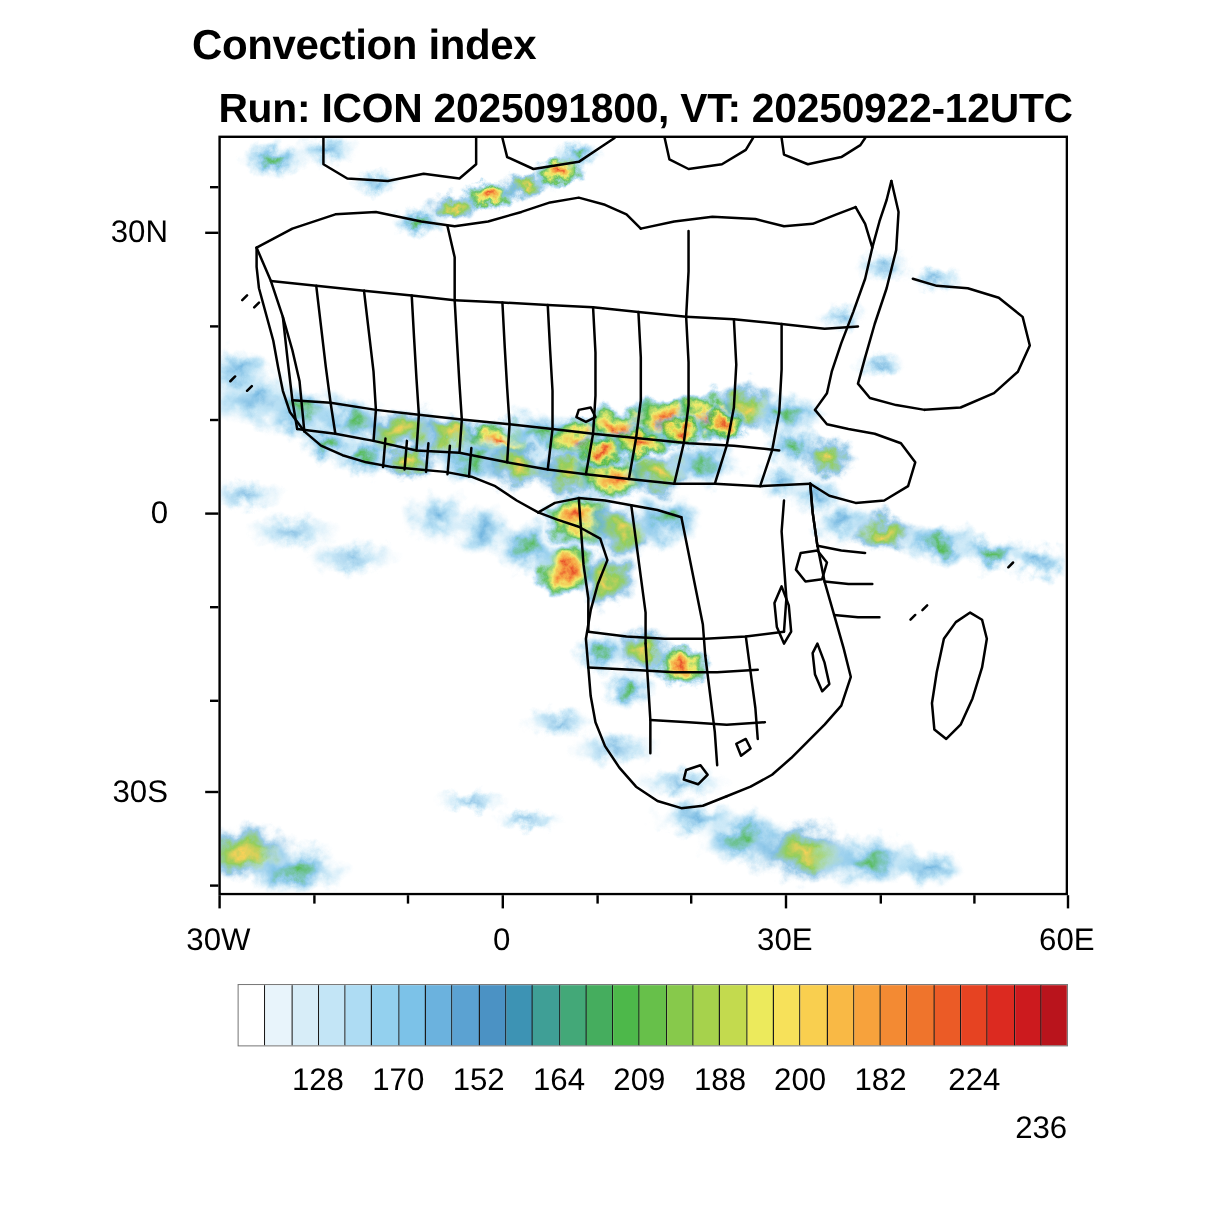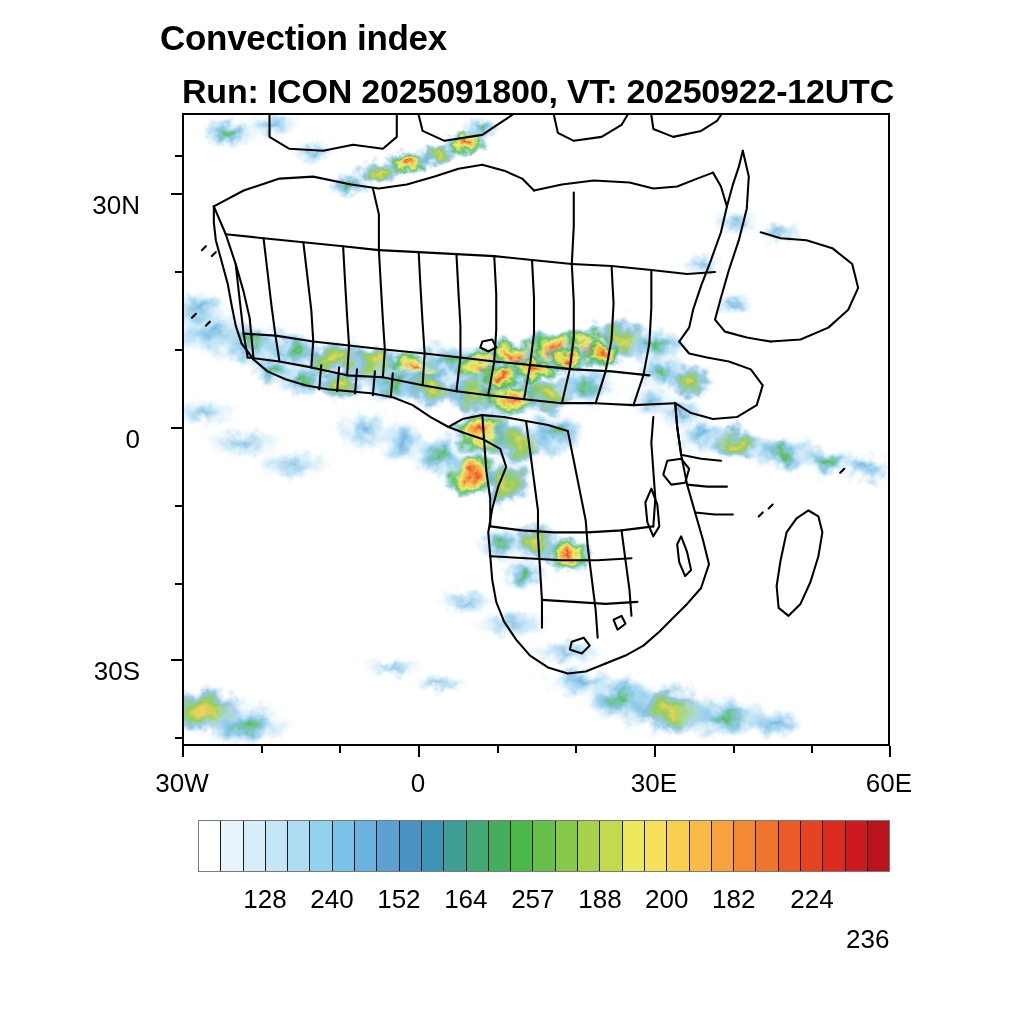--- a/index.html
+++ b/index.html
@@ -18,21 +18,21 @@
   #mapsvg{position:absolute;left:0;top:0;width:100%;height:100%;display:block;}
 
   
   .tick{position:absolute;background:#000;}
   .ytick{width:11px;height:2px;left:171px;}
   .ytick.minor{width:7px;left:175px;}
   .xtick{height:11px;width:2px;top:746px;}
   .xtick.minor{height:7px;}
 
   .ylabel{position:absolute;right:initial;font-size:26px;font-weight:normal;
-          text-align:right;width:120px;left:20px;margin-top:12px;}
+          text-align:right;width:120px;left:20px;}
   .xlabel{position:absolute;font-size:26px;text-align:center;width:140px;top:768px;}
 
   
   #cbar{position:absolute;left:198px;top:820px;width:692px;height:52px;
         display:flex;border:1px solid #7a7a7a;box-sizing:border-box;background:#fff;}
   #cbar div{flex:1 1 0;height:100%;border-right:1px solid #1a1a1a;box-sizing:border-box;}
   #cbar div:last-child{border-right:none;}
   .cblabel{position:absolute;top:884px;font-size:26px;text-align:center;width:90px;}
 </style>
 </head>
@@ -371,22 +371,22 @@
     <div style="background: rgb(243, 138, 51);"></div>
     <div style="background: rgb(239, 116, 44);"></div>
     <div style="background: rgb(235, 91, 38);"></div>
     <div style="background: rgb(230, 67, 34);"></div>
     <div style="background: rgb(220, 42, 32);"></div>
     <div style="background: rgb(204, 26, 30);"></div>
     <div style="background: rgb(185, 20, 28);"></div>
   </div>
 <div id="cbar-labels">
     <div class="cblabel" style="left: 219.968px;">128</div>
-    <div class="cblabel" style="left: 286.935px;">240</div>
+    <div class="cblabel" style="left: 286.935px;">170</div>
     <div class="cblabel" style="left: 353.903px;">152</div>
     <div class="cblabel" style="left: 420.871px;">164</div>
-    <div class="cblabel" style="left: 487.839px;">257</div>
+    <div class="cblabel" style="left: 487.839px;">209</div>
     <div class="cblabel" style="left: 555px;">188</div>
     <div class="cblabel" style="left: 621.774px;">200</div>
     <div class="cblabel" style="left: 688.742px;">182</div>
     <div class="cblabel" style="left: 767px;">224</div>
     <div class="cblabel" style="left: 822.677px; margin-top: 40px;">236</div>
   </div>
 
 </body></html>

